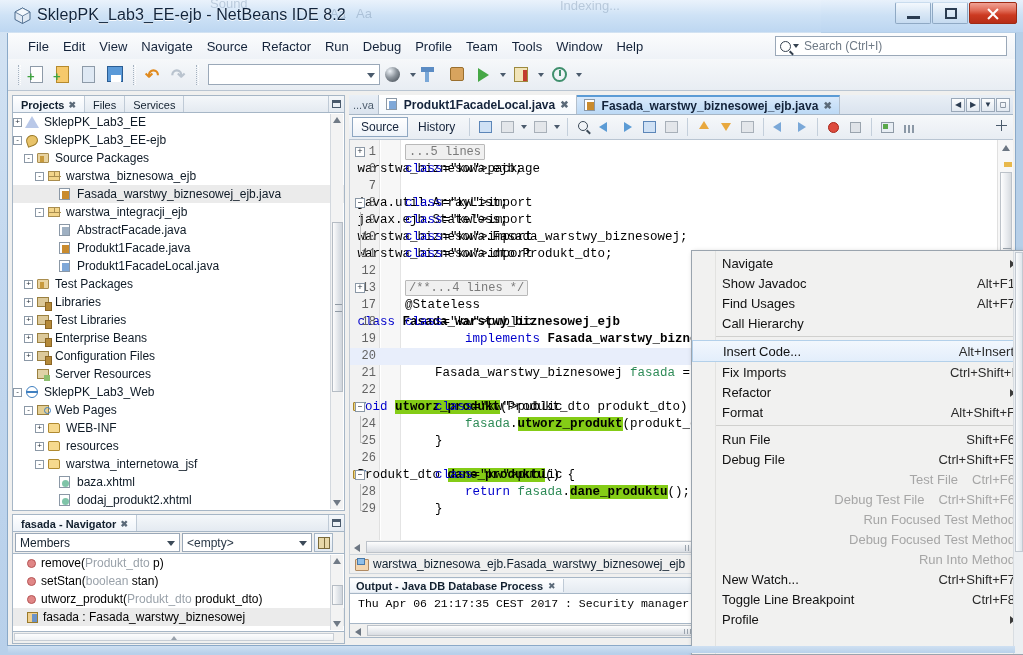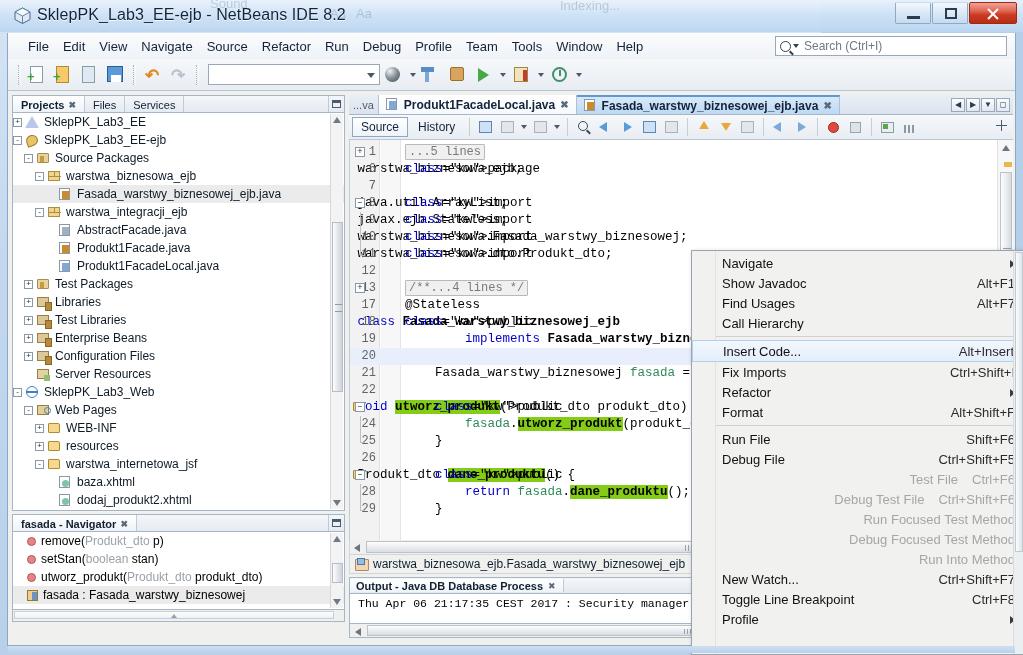--- a/index.html
+++ b/index.html
@@ -808,20 +808,33 @@
           <div class="ptab active">
             <span>fasada - Navigator</span>
             <span class="xm">✖</span>
           </div>
           <div class="ptab-filler"></div>
           <div class="ptab-min">
               <span class="minico"></span>
             </div>
         </div>
 
+        <div class="nav-combos">
+          <div class="ncombo nc1">
+            <span>Members</span>
+            <span class="cb"></span>
+          </div>
+          <div class="ncombo nc2">
+            <span>&lt;empty&gt;</span>
+            <span class="cb"></span>
+          </div>
+          <div class="nbtn">
+              <span class="bk"></span>
+            </div>
+        </div>
 
         <div class="nav-list">
           <div id="nav-rows">
               <div class="nrow">
                 <span class="ndot"></span>
                 <span>remove(<span class="nparam">Produkt_dto</span> p)</span>
               </div>
               <div class="nrow">
                 <span class="ndot"></span>
                 <span>setStan(<span class="nparam">boolean</span> stan)</span>

